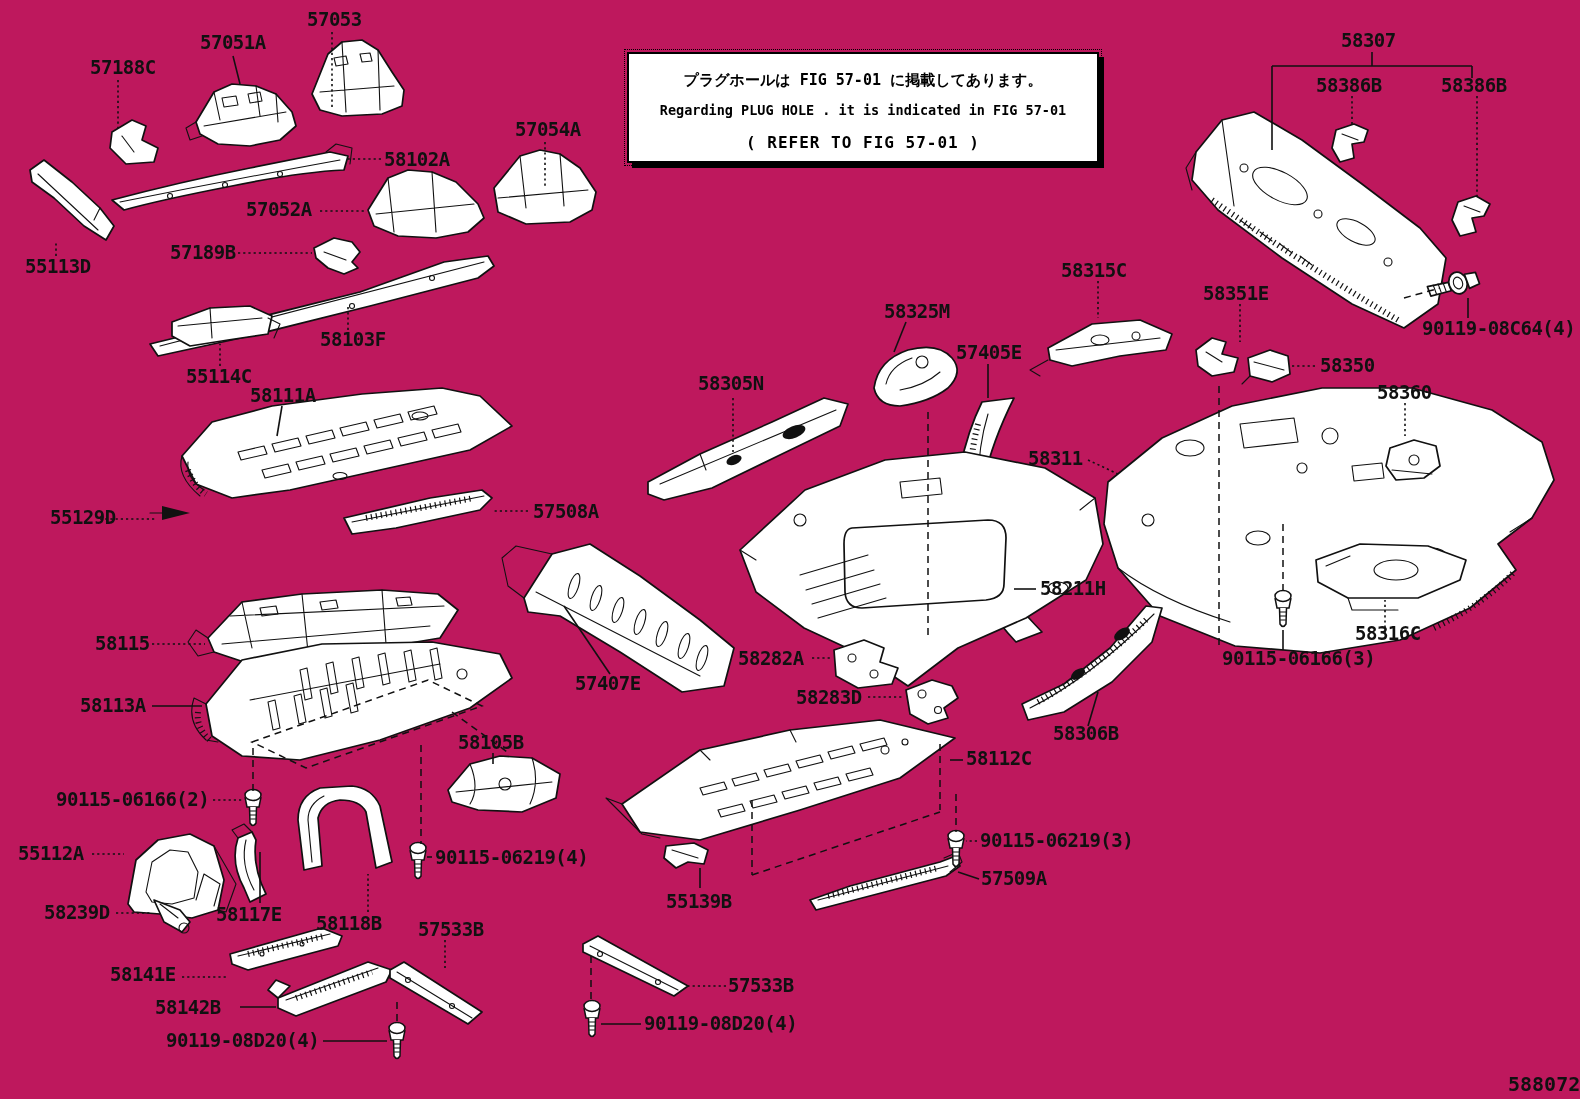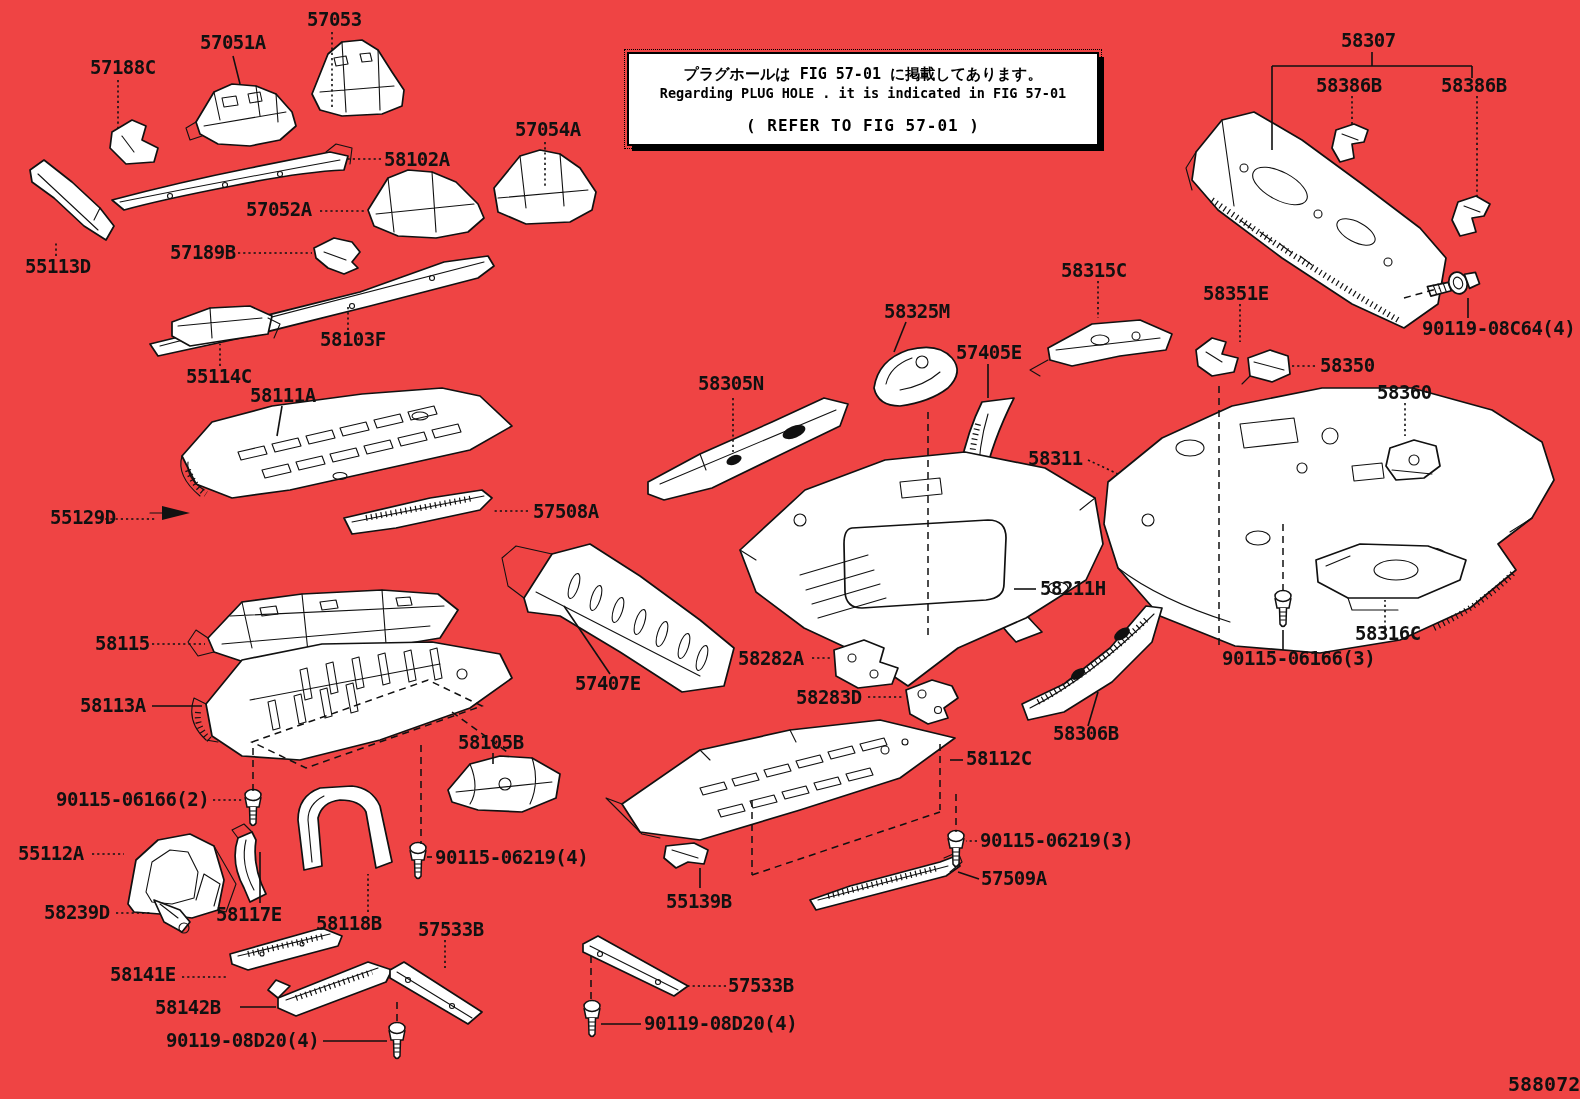--- a/index.html
+++ b/index.html
@@ -1,32 +1,32 @@
 <!DOCTYPE html>
 <html><head>
 <meta charset="utf-8">
 <style>
   html,body{margin:0;padding:0;background:#fff}
-  .stage{position:relative;width:1580px;height:1099px;background:#ef4444;overflow:hidden;
+  .stage{position:relative;width:1580px;height:1099px;background:#be185d;overflow:hidden;
          font-family:"DejaVu Sans Mono","Liberation Mono",monospace;}
   .stage svg{position:absolute;left:0;top:0}
   .part{fill:#fff;stroke:#111;stroke-width:1.7;stroke-linejoin:round;stroke-linecap:round}
   .det{fill:none;stroke:#111;stroke-width:1.1;stroke-linejoin:round;stroke-linecap:round}
   .fillb{fill:#111;stroke:none}
   .leader{fill:none;stroke:#111;stroke-width:1.6;stroke-dasharray:2.2 3}
   .lead{fill:none;stroke:#111;stroke-width:1.6}
   .dash{fill:none;stroke:#111;stroke-width:1.5;stroke-dasharray:7 5}
   .hatch{fill:none;stroke:#111;stroke-width:6;stroke-dasharray:1.2 3.8}
   .lbl{font:bold 19px "DejaVu Sans Mono","Liberation Mono",monospace;fill:#111;letter-spacing:-0.5px}
   .figno{font:bold 20px "DejaVu Sans Mono","Liberation Mono",monospace;fill:#111}
   .note{position:absolute;left:627px;top:52px;width:472px;box-sizing:border-box;background:#fff;
         border:2px solid #000;box-shadow:5px 5px 0 #000;outline:1.5px dotted #000;outline-offset:2px;
-        text-align:center;padding:11px 4px 9px;}
+        text-align:center;padding:17px 4px 9px;}
   .note .l1{font-size:15px;font-weight:bold;white-space:nowrap}
-  .note .l2{font-size:13.5px;font-weight:bold;margin-top:1px;white-space:nowrap}
+  .note .l2{font-size:13.5px;font-weight:bold;margin-top:12px;white-space:nowrap}
   .note .l3{font-size:16px;font-weight:bold;margin-top:15px;letter-spacing:1px;white-space:nowrap}
 </style>
 </head>
 <body>
 
 <div class="stage">
 <svg width="1592" height="1099" viewBox="0 0 1592 1099">
   <defs>
     <g id="boltV">
       <path d="M-8,2 L-6,12 L6,12 L8,2" fill="#fff" stroke="#111" stroke-width="1.5"></path>

